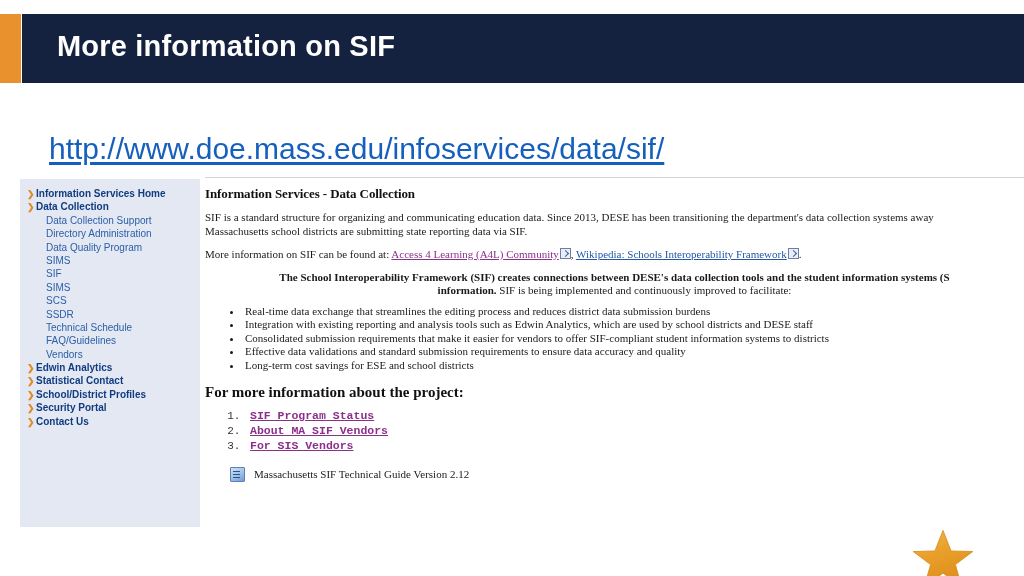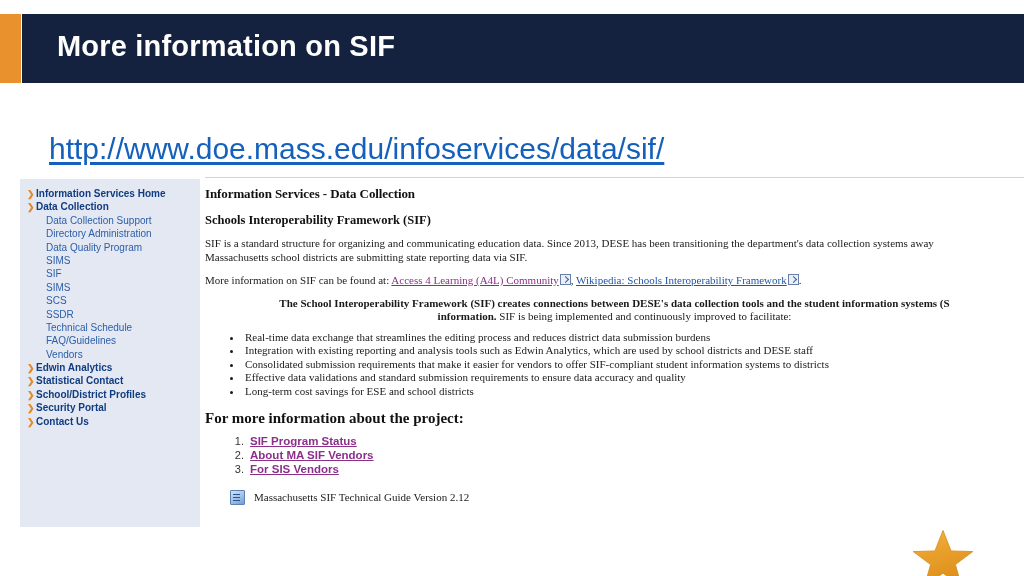--- a/index.html
+++ b/index.html
@@ -129,21 +129,21 @@
     margin: 7px 0 0 0; padding-left: 38px;
     color: #1a1a1a;
   }
   ul.bul li { white-space: nowrap; padding-left: 2px; }
   .h3 {
     font-family: "Liberation Serif", serif;
     font-size: 15px; font-weight: bold;
     margin: 12px 0 0 0; color: #111;
   }
   ol.num {
-    font-family: Liberation Sans, sans-serif;
+    font-family: Liberation Mono, monospace;
     font-size: 11px; line-height: 13.5px;
     margin: 8px 0 0 0; padding-left: 42px;
     color: #333;
   }
   ol.num li { padding-left: 3px; margin-bottom: 0.5px; }
   ol.num li span {
     font-weight: bold; font-size: 11.5px;
     color: #8B2F8B; text-decoration: underline;
   }
   .docs { margin-top: 12px; padding-left: 25px; }
@@ -265,21 +265,20 @@
           </div>
           <div class="side-row top">
             <span class="carat">❯</span>
             <span class="lbl">Contact Us</span>
           </div>
         </div>
     </div>
 
     <div class="art">
       <div class="h1">Information Services - Data Collection</div>
-      <div class="h2">Schools Interoperability Framework (SIF)</div>
 
       <div class="p">
         <span>SIF is a standard structure for organizing and communicating education data. Since 2013, DESE has been transitioning the department's data collection systems away</span><br>
         <span>Massachusetts school districts are submitting state reporting data via SIF.</span>
       </div>
 
       <div class="p p2">
         <span>More information on SIF can be found at: </span><a class="a-purple" href="#">Access 4 Learning (A4L) Community</a><span class="exticon"></span><span>, </span><a class="a-blue" href="#">Wikipedia: Schools Interoperability Framework</a><span class="exticon"></span><span>.</span>
       </div>
 

